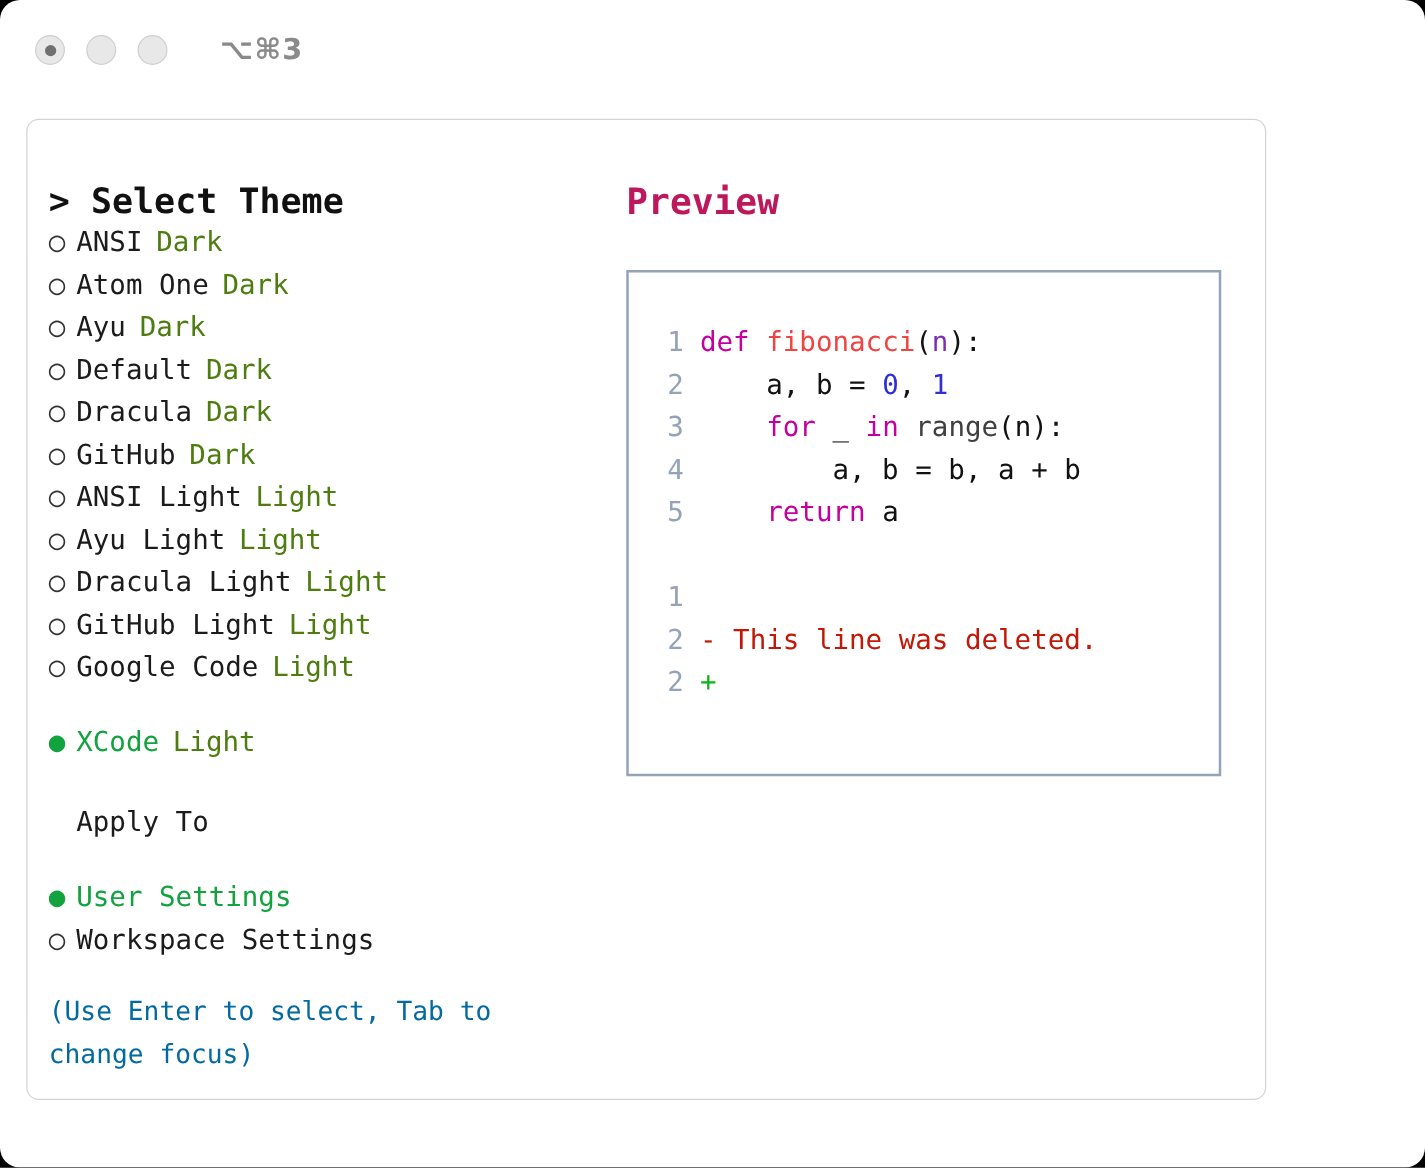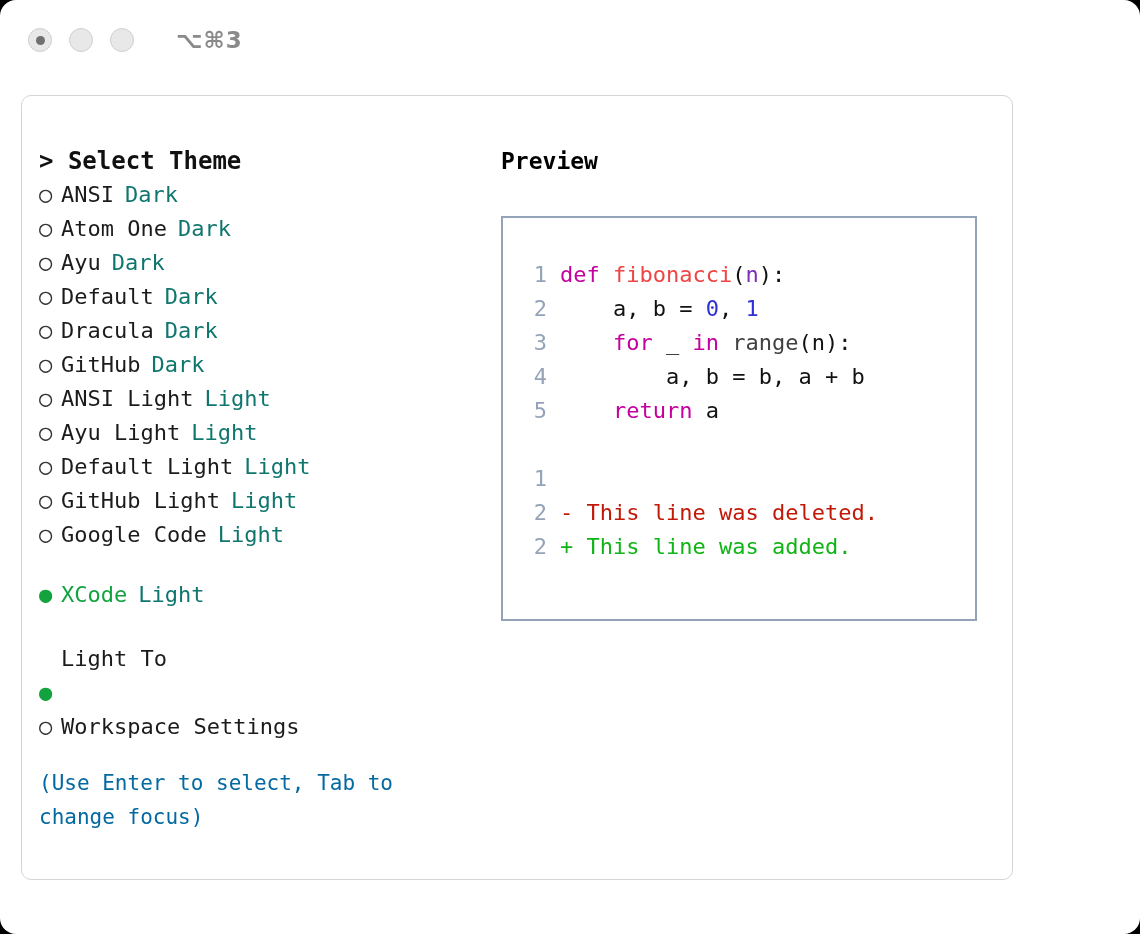--- a/index.html
+++ b/index.html
@@ -93,21 +93,21 @@
   }
   .right-col {
     position: absolute;
     left: 479px;
     top: 48px;
     width: 490px;
   }
 
   
   .section-title {
-    font-size: 24px;
+    font-size: 28px;
     font-weight: bold;
     color: #111111;
     line-height: 34px;
     white-space: pre;
   }
   .row {
     display: flex;
     align-items: baseline;
     font-size: 22px;
     line-height: 34px;
@@ -120,37 +120,37 @@
     text-align: left;
     font-size: 22px;
     line-height: 34px;
   }
   .bullet.hollow { color: #333333; }
   .bullet.filled { color: #12a33f; }
   .bullet.blank  { color: transparent; }
 
   .name        { color: #1b1b1b; text-align: right; }
   .name.sel    { color: #12a33f; margin-top: 26px; }
-  .variant     { color: #0f766e; padding-left: 11px; }
+  .variant     { color: #4d7c0f; padding-left: 11px; }
 
   .spacer-20 { height: 22px; }
   .spacer-30 { height: 30px; }
 
   .hint {
     font-size: 21px;
     line-height: 34px;
     color: #0369a1;
     width: 410px;
   }
 
   
   .preview-title {
-    font-size: 23px;
+    font-size: 29px;
     font-weight: bold;
-    color: #000000;
+    color: #be185d;
     line-height: 34px;
   }
   .preview-box {
     margin-top: 38px;
     width: 476px;
     height: 405px;
     border: 2px solid #94a3b8;
     background: #ffffff;
     box-sizing: border-box;
     padding: 40px 0 0 18px;
@@ -205,34 +205,34 @@
         <div class="section-title">&gt; Select Theme</div>
         <div id="theme-list">
             <div class="row"><span class="bullet hollow">○</span><span class="name">ANSI</span><span class="variant">Dark</span></div>
             <div class="row"><span class="bullet hollow">○</span><span class="name">Atom One</span><span class="variant">Dark</span></div>
             <div class="row"><span class="bullet hollow">○</span><span class="name">Ayu</span><span class="variant">Dark</span></div>
             <div class="row"><span class="bullet hollow">○</span><span class="name">Default</span><span class="variant">Dark</span></div>
             <div class="row"><span class="bullet hollow">○</span><span class="name">Dracula</span><span class="variant">Dark</span></div>
             <div class="row"><span class="bullet hollow">○</span><span class="name">GitHub</span><span class="variant">Dark</span></div>
             <div class="row"><span class="bullet hollow">○</span><span class="name">ANSI Light</span><span class="variant">Light</span></div>
             <div class="row"><span class="bullet hollow">○</span><span class="name">Ayu Light</span><span class="variant">Light</span></div>
-            <div class="row"><span class="bullet hollow">○</span><span class="name">Default Light</span><span class="variant">Light</span></div>
+            <div class="row"><span class="bullet hollow">○</span><span class="name">Dracula Light</span><span class="variant">Light</span></div>
             <div class="row"><span class="bullet hollow">○</span><span class="name">GitHub Light</span><span class="variant">Light</span></div>
             <div class="row"><span class="bullet hollow">○</span><span class="name">Google Code</span><span class="variant">Light</span></div>
             <div class="row"><span class="bullet filled">●</span><span class="name sel">XCode</span><span class="variant">Light</span></div>
           </div>
 
         <div class="spacer-30"></div>
 
         <div class="row">
           <span class="bullet blank">○</span>
-          <span class="name">Light To</span>
+          <span class="name">Apply To</span>
         </div>
         <div id="apply-to-list">
-            <div class="row"><span class="bullet filled">●</span></div>
+            <div class="row"><span class="bullet filled">●</span><span class="name sel">User Settings</span></div>
             <div class="row"><span class="bullet hollow">○</span><span class="name">Workspace Settings</span></div>
           </div>
 
         <div class="spacer-20"></div>
 
         <div class="hint">(Use Enter to select, Tab to change focus)</div>
       </div>
 
       <div class="right-col">
         <div class="preview-title">Preview</div>
@@ -241,20 +241,20 @@
               <div class="code-line"><span class="lineno">1</span><span><span class="tok-kw">def</span><span class="tok-pln"> </span><span class="tok-fn">fibonacci</span><span class="tok-pln">(</span><span class="tok-var">n</span><span class="tok-pln">):</span></span></div>
               <div class="code-line"><span class="lineno">2</span><span><span class="tok-pln">    a, b = </span><span class="tok-num">0</span><span class="tok-pln">, </span><span class="tok-num">1</span></span></div>
               <div class="code-line"><span class="lineno">3</span><span><span class="tok-pln">    </span><span class="tok-kw">for</span><span class="tok-pln"> _ </span><span class="tok-kw">in</span><span class="tok-pln"> </span><span class="tok-call">range</span><span class="tok-pln">(</span><span class="tok-pln">n</span><span class="tok-pln">):</span></span></div>
               <div class="code-line"><span class="lineno">4</span><span><span class="tok-pln">        a, b = b, a + b</span></span></div>
               <div class="code-line"><span class="lineno">5</span><span><span class="tok-pln">    </span><span class="tok-kw">return</span><span class="tok-pln"> a</span></span></div>
             </div>
           <div class="code-gap"></div>
           <div id="diff-sample">
               <div class="code-line"><span class="lineno">1</span><span class="tok-ctx"> </span></div>
               <div class="code-line"><span class="lineno">2</span><span class="tok-del">-</span><span class="tok-del"> This line was deleted.</span></div>
-              <div class="code-line"><span class="lineno">2</span><span class="tok-add">+</span><span class="tok-add"> This line was added.</span></div>
+              <div class="code-line"><span class="lineno">2</span><span class="tok-add">+</span></div>
             </div>
         </div>
       </div>
 
     </div>
   </div>
 </div>
 
 </body></html>

